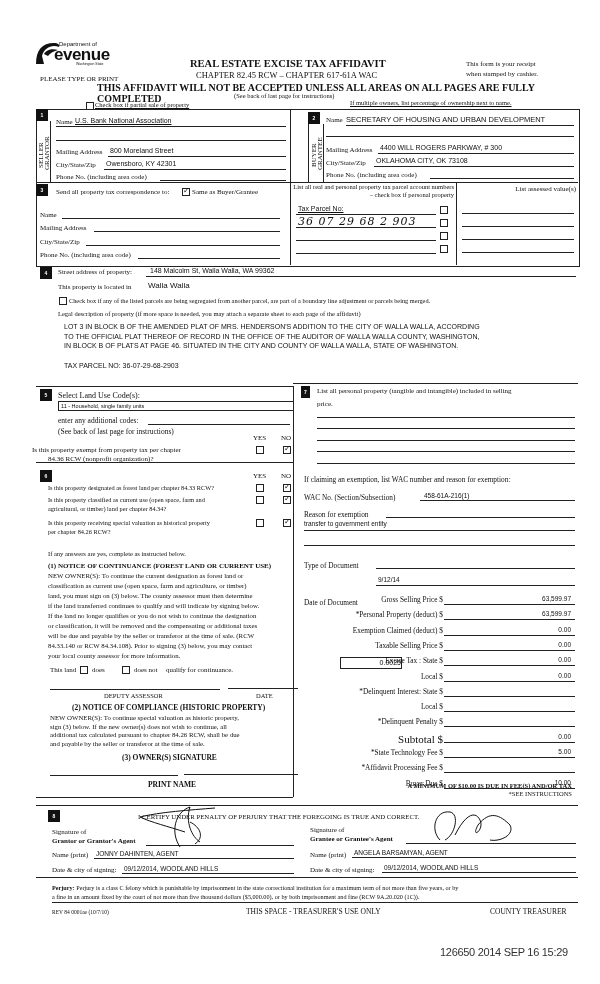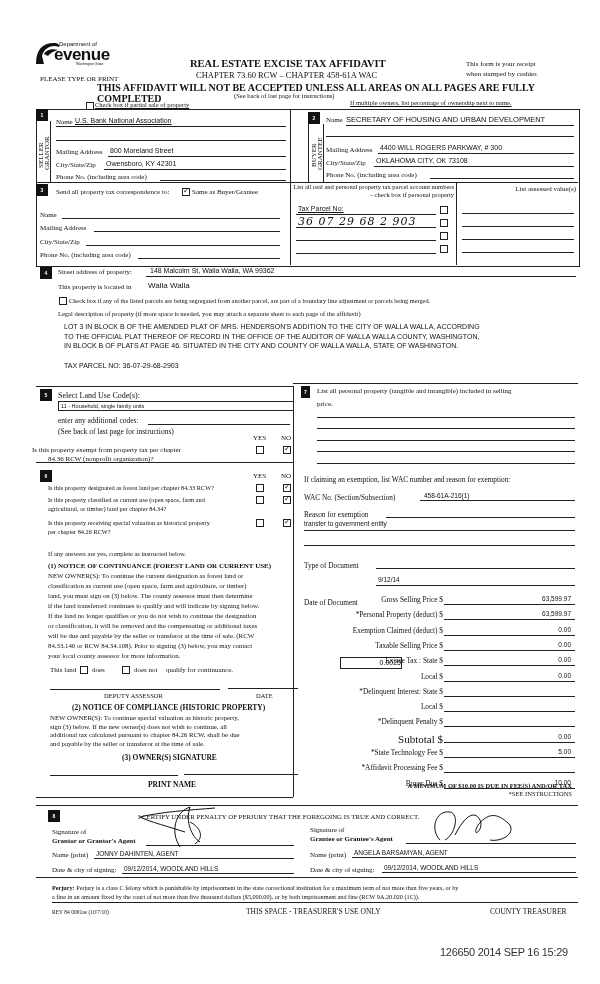--- a/index.html
+++ b/index.html
@@ -26,21 +26,21 @@
   <svg class="abs" style="left:0;top:0;" width="30" height="26" viewBox="0 0 30 26">
     <path d="M4 24 C4 10 10 3 22 3 C26 3 28 5 27 7 C20 4 12 8 10 16 L12 24 Z" fill="#111"></path>
     <path d="M12 14 C14 10 20 8 26 10 C22 11 18 13 16 16 Z" fill="#111"></path>
   </svg>
   <div class="abs sans" style="left:27px;top:1px;font-size:6px;">Department of</div>
   <div class="abs sans" style="left:22px;top:5px;font-size:17px;font-weight:bold;letter-spacing:-0.5px;">evenue</div>
   <div class="abs sans" style="left:44px;top:22px;font-size:3.5px;">Washington State</div>
 </div>
 <div class="abs" style="left:40px;top:75px;font-size:7px;">PLEASE TYPE OR PRINT</div>
 <div class="abs b" style="left:190px;top:58px;font-size:10.5px;">REAL ESTATE EXCISE TAX AFFIDAVIT</div>
-<div class="abs" style="left:196px;top:70px;font-size:8.5px;">CHAPTER 73.60 RCW – CHAPTER 458-61A WAC</div>
+<div class="abs" style="left:196px;top:70px;font-size:8.5px;">CHAPTER 82.45 RCW – CHAPTER 617-61A WAC</div>
 <div class="abs" style="left:466px;top:60px;font-size:7px;">This form is your receipt</div>
 <div class="abs" style="left:466px;top:70px;font-size:7px;">when stamped by cashier.</div>
 <div class="abs b" style="left:97px;top:82px;font-size:10px;">THIS AFFIDAVIT WILL NOT BE ACCEPTED UNLESS ALL AREAS ON ALL PAGES ARE FULLY COMPLETED</div>
 <div class="abs" style="left:234px;top:92px;font-size:6.5px;">(See back of last page for instructions)</div>
 <span class="cb" style="left:86px;top:102px;"></span>
 <div class="abs" style="left:95px;top:101px;font-size:6.5px;text-decoration:underline;">Check box if partial sale of property</div>
 <div class="abs" style="left:350px;top:99px;font-size:6.5px;text-decoration:underline;">If multiple owners, list percentage of ownership next to name.</div>
 
 <div class="abs box" style="left:36px;top:109px;width:542px;height:156px;"></div>
 <div class="abs" style="left:290px;top:109px;width:0;height:73px;border-left:1px solid #222;"></div>

